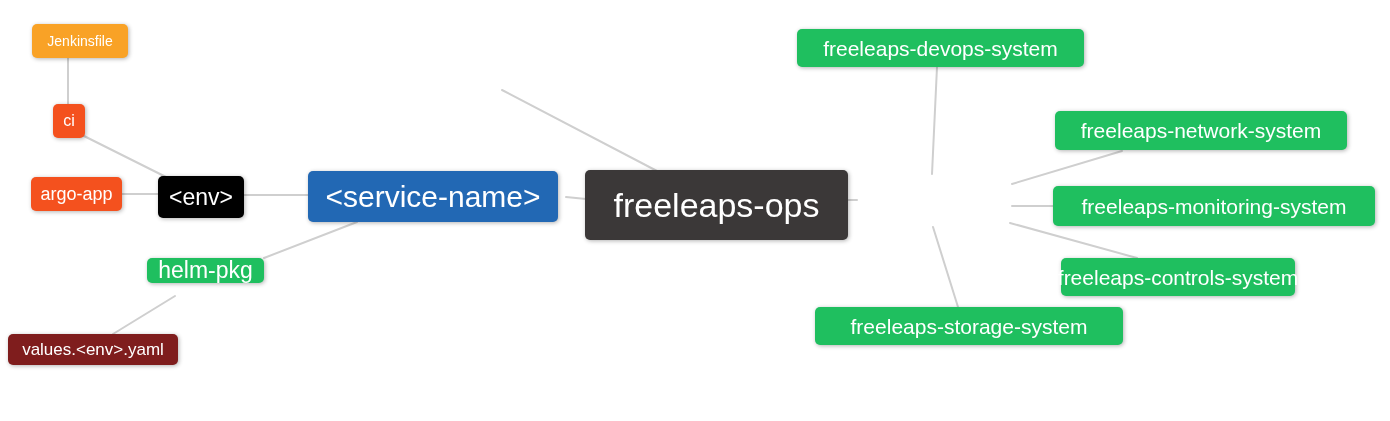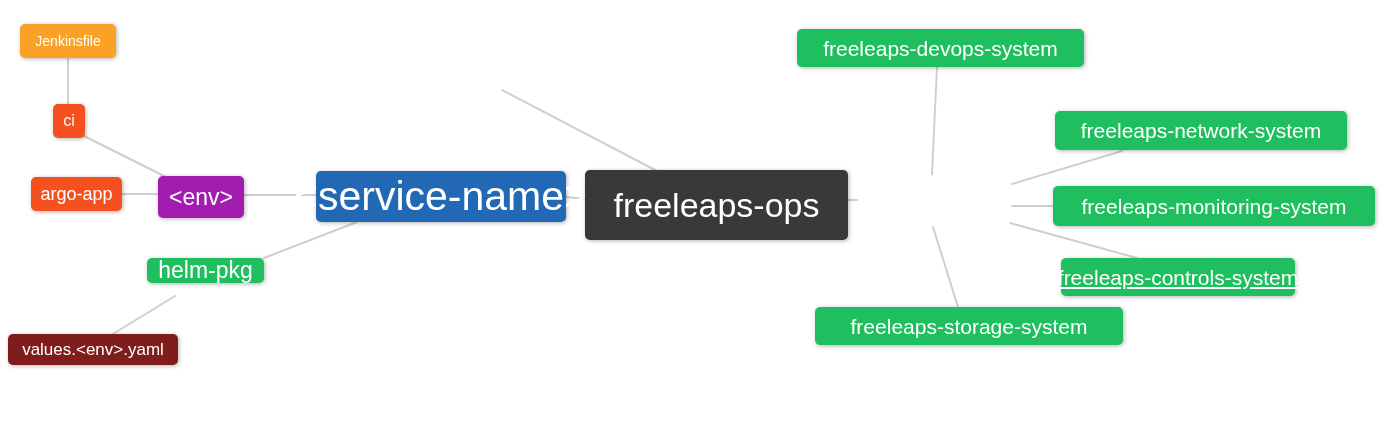--- a/index.html
+++ b/index.html
@@ -32,34 +32,34 @@
     align-items: center;
     justify-content: center;
     color: #ffffff;
     border-radius: 5px;
     box-shadow: 1px 1px 4px rgba(0,0,0,0.3);
     white-space: nowrap;
     cursor: pointer;
     line-height: 1;
   }
 
-  #n-jenkinsfile { left: 20px;   top: 24px;  width: 96px;  height: 34px; font-size: 14px; }
+  #n-jenkinsfile { left: 32px;   top: 24px;  width: 96px;  height: 34px; font-size: 14px; }
   #n-ci          { left: 53px;   top: 104px; width: 32px;  height: 34px; font-size: 16px; }
   #n-argo-app    { left: 31px;   top: 177px; width: 91px;  height: 34px; font-size: 18px; }
   #n-env         { left: 158px;  top: 176px; width: 86px;  height: 42px; font-size: 23px; }
   #n-helm-pkg    { left: 147px;  top: 258px; width: 117px; height: 25px; font-size: 23px; }
   #n-values      { left: 8px;    top: 334px; width: 170px; height: 31px; font-size: 17px; }
   #n-fcp         { left: 315px;  top: 37px;  width: 276px; height: 53px; font-size: 30px; }
-  #n-service     { left: 316px;  top: 171px; width: 250px; height: 51px; font-size: 41px; }
+  #n-service     { left: 308px;  top: 171px; width: 250px; height: 51px; font-size: 30px; }
   #n-ops         { left: 585px;  top: 170px; width: 263px; height: 70px; font-size: 34px; }
   #n-manifests   { left: 856px;  top: 173px; width: 155px; height: 54px; font-size: 28px; }
   #n-devops      { left: 797px;  top: 29px;  width: 287px; height: 38px; font-size: 21px; }
   #n-network     { left: 1055px; top: 111px; width: 292px; height: 39px; font-size: 21px; text-align: center; }
   #n-monitoring  { left: 1053px; top: 186px; width: 322px; height: 40px; font-size: 21px; }
-  #n-controls    { left: 1061px; top: 258px; width: 234px; height: 38px; font-size: 21px; text-decoration: underline; }
+  #n-controls    { left: 1061px; top: 258px; width: 234px; height: 38px; font-size: 21px; }
   #n-storage     { left: 815px;  top: 307px; width: 308px; height: 38px; font-size: 21px; }
 </style>
 </head>
 <body>
 
 <div class="canvas">
 
   <svg class="edges" viewBox="0 0 1390 421">
     <line x1="68" y1="58" x2="68" y2="104" style="stroke: rgb(207, 207, 207);"></line>
     <line x1="84" y1="136" x2="168" y2="178" style="stroke: rgb(207, 207, 207);"></line>
@@ -73,21 +73,21 @@
     <line x1="1012" y1="206" x2="1053" y2="206" style="stroke: rgb(207, 207, 207);"></line>
     <line x1="1010" y1="223" x2="1137" y2="258" style="stroke: rgb(207, 207, 207);"></line>
     <line x1="933" y1="227" x2="958" y2="307" style="stroke: rgb(207, 207, 207);"></line>
     <line x1="357" y1="222" x2="264" y2="258" style="stroke: rgb(207, 207, 207);"></line>
     <line x1="175" y1="296" x2="113" y2="334" style="stroke: rgb(207, 207, 207);"></line>
   </svg>
 
   <div class="node" id="n-jenkinsfile" style="background-color: rgb(249, 162, 38); color: rgb(255, 255, 255);">Jenkinsfile</div>
   <div class="node" id="n-ci" style="background-color: rgb(244, 81, 30); color: rgb(255, 255, 255);">ci</div>
   <div class="node" id="n-argo-app" style="background-color: rgb(244, 81, 30); color: rgb(255, 255, 255);">argo-app</div>
-  <div class="node" id="n-env" style="background-color: #a21caf; color: rgb(255, 255, 255); text-align: right;">&lt;env&gt;</div>
+  <div class="node" id="n-env" style="background-color: #000000; color: rgb(255, 255, 255); text-align: right;">&lt;env&gt;</div>
   <div class="node" id="n-helm-pkg" style="background-color: rgb(31, 191, 95); color: rgb(255, 255, 255);">helm-pkg</div>
   <div class="node" id="n-values" style="background-color: #7f1d1d; color: rgb(255, 255, 255);">values.&lt;env&gt;.yaml</div>
   <div class="node" id="n-service" style="background-color: rgb(34, 104, 180); color: rgb(255, 255, 255);">&lt;service-name&gt;</div>
   <div class="node" id="n-ops" style="background-color: rgb(59, 56, 56); color: rgb(255, 255, 255);">freeleaps-ops</div>
   <div class="node" id="n-devops" style="background-color: rgb(31, 191, 95); color: rgb(255, 255, 255);">freeleaps-devops-system</div>
   <div class="node" id="n-network" style="background-color: rgb(31, 191, 95); color: rgb(255, 255, 255);">freeleaps-network-system</div>
   <div class="node" id="n-monitoring" style="background-color: rgb(31, 191, 95); color: rgb(255, 255, 255);">freeleaps-monitoring-system</div>
   <div class="node" id="n-controls" style="background-color: rgb(31, 191, 95); color: rgb(255, 255, 255);">freeleaps-controls-system</div>
   <div class="node" id="n-storage" style="background-color: rgb(31, 191, 95); color: rgb(255, 255, 255);">freeleaps-storage-system</div>
 

